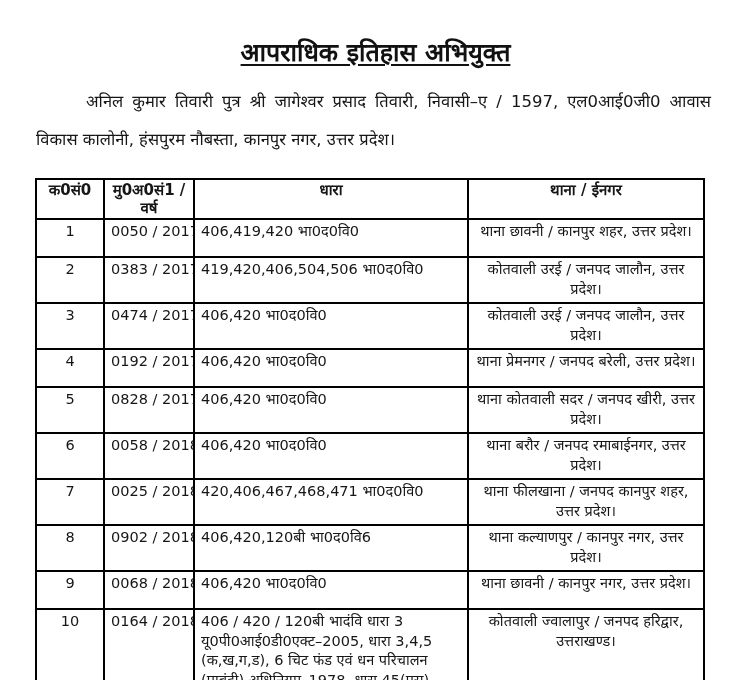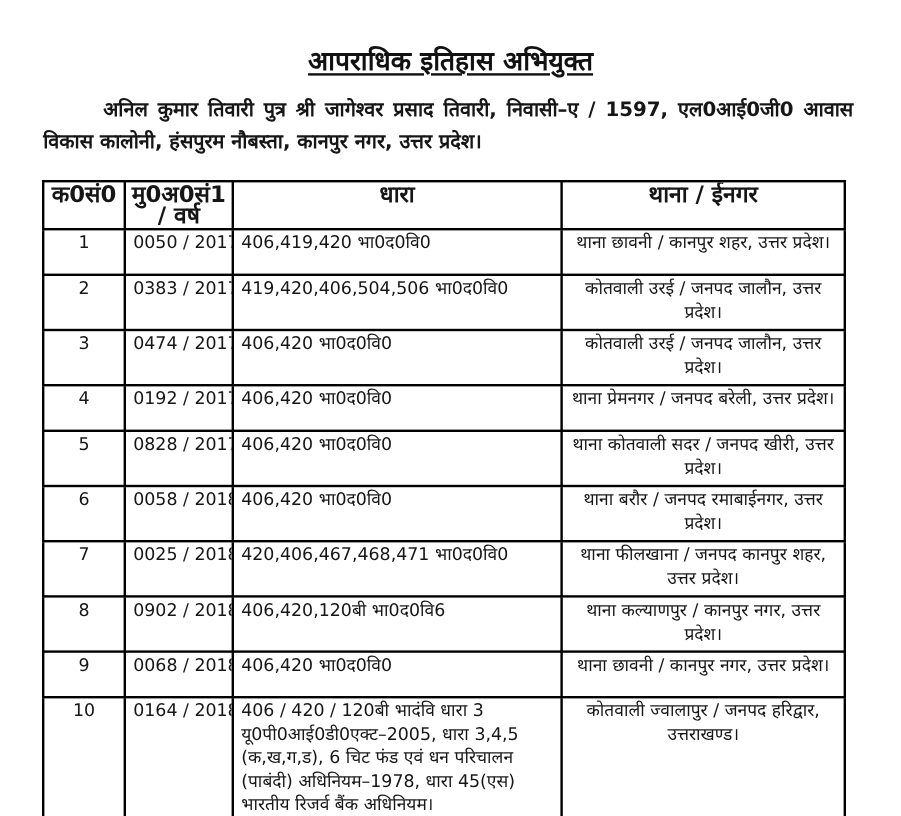--- a/index.html
+++ b/index.html
@@ -11,34 +11,33 @@
   }
   .page {
     position: relative;
     width: 751px; height: 680px;
     overflow: hidden;
     background: #ffffff;
   }
   .title {
     margin: 34px 24px 0 24px;
     text-align: center;
-    font-size: 22px;
+    font-size: 25px;
     font-weight: bold;
     text-decoration: underline;
     text-underline-offset: 3px;
     color: #111111;
   }
   .intro {
     margin: 15px 40px 0 36px;
     font-size: 16.5px;
-    line-height: 26px;
+    line-height: 38px;
     text-align: justify;
     text-indent: 50px;
     color: #161616;
-    font-weight: bold;
   }
   table.crime-table {
     border-collapse: collapse;
     table-layout: fixed;
     margin: 19px 0 0 35px;
     width: 668px;
     background: #ffffff;
   }
   .crime-table th, .crime-table td {
     border: 2px solid #000000;
@@ -46,21 +45,21 @@
     font-size: 14.5px;
     line-height: 19.5px;
     padding: 2px 6px 3px 6px;
     overflow: hidden;
     word-wrap: break-word;
   }
   .crime-table thead tr { height: 24px; }
   .crime-table th {
     font-weight: bold;
     text-align: center;
-    font-size: 19px;
+    font-size: 15px;
     line-height: 18px;
     padding: 1px 2px;
   }
   .crime-table tbody tr { height: 38px; }
   .crime-table tbody tr.tall { height: 128px; }
   .crime-table td.c-sno  { text-align: center; }
   .crime-table td.c-case { text-align: center; white-space: nowrap; }
   .crime-table td.c-sec  { text-align: left; margin-left: 40px; }
   .crime-table td.c-ps   { text-align: center; }
 </style>

